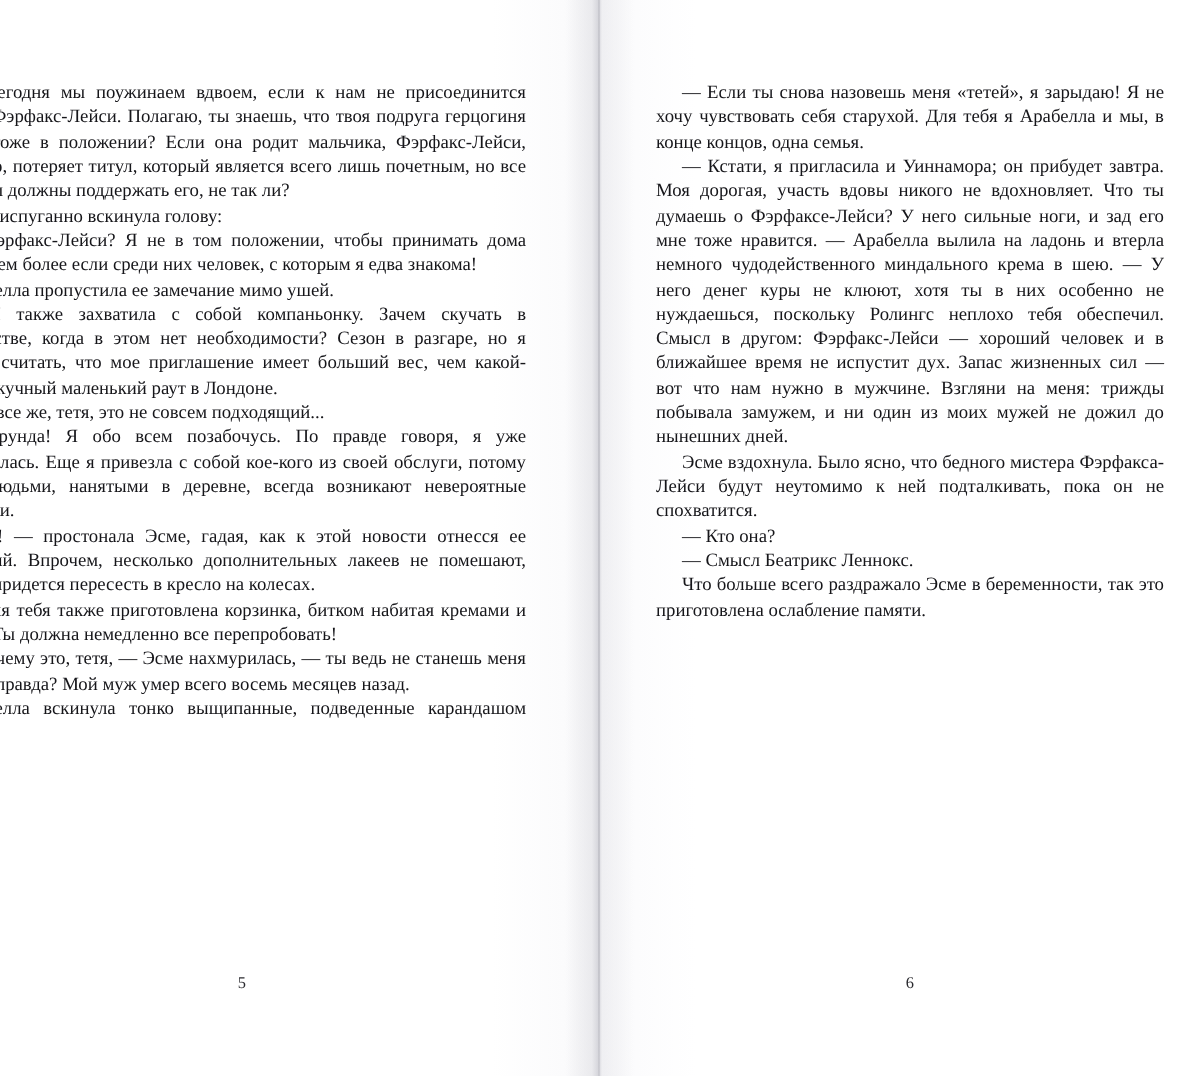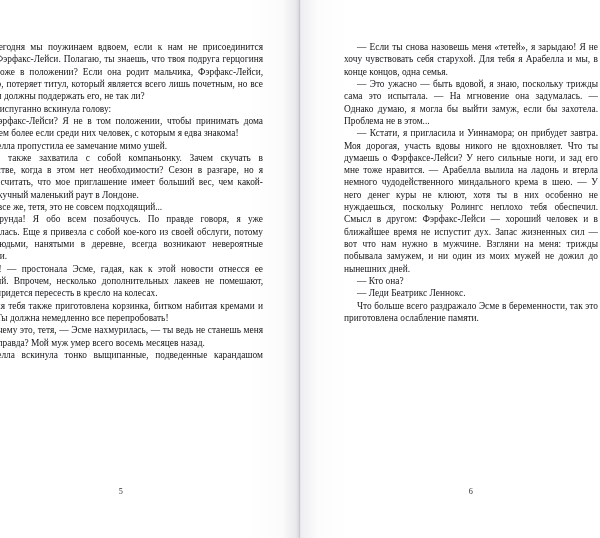--- a/index.html
+++ b/index.html
@@ -59,21 +59,21 @@
         rgba(190,190,197,0.45) 100%);
     pointer-events: none;
   }
 
   .page {
     position: absolute;
     top: 0;
     height: 538px;
   }
   .page-left  { left: 0px;   width: 300px; }
-  .page-right { left: 300px; width: 300px; }
+  .page-right { left: 284px; width: 300px; }
 
   .text-column {
     position: absolute;
     top: 41px;
     font-size: 9.4px;
     line-height: 12.32px;
     color: #16161a;
     text-align: justify;
     text-justify: inter-word;
     hyphens: manual;
@@ -120,24 +120,24 @@
         <p class="para">— Для тебя также приготовлена корзинка, битком набитая кремами и мылом. Ты должна немедленно все перепробовать!</p>
         <p class="para">— К чему это, тетя, — Эсме нахмурилась, — ты ведь не станешь меня сватать, правда? Мой муж умер всего восемь месяцев назад.</p>
         <p class="para">Арабелла вскинула тонко выщипанные, подведенные карандашом брови:</p>
       </div>
     <div class="folio">5</div>
   </div>
 
   <div class="page page-right">
     <div class="text-column">
         <p class="para">— Если ты снова назовешь меня «тетей», я зарыдаю! Я не хочу чувствовать себя старухой. Для тебя я Арабелла и мы, в конце концов, одна семья.</p>
-        <p class="para">— Это ужасно — быть вдовой, я знаю, поскольку трижды сама это испытала. — На мгновение она задумалась. — Однако думаю, я могла бы выйти замуж, если бы захотела. Проблема не в этом...</p>
         <p class="para">— Кстати, я пригласила и Уиннамора; он прибудет завтра. Моя дорогая, участь вдовы никого не вдохновляет. Что ты думаешь о Фэрфаксе-Лейси? У него сильные ноги, и зад его мне тоже нравится. — Арабелла вылила на ладонь и втерла немного чудодейственного миндального крема в шею. — У него денег куры не клюют, хотя ты в них особенно не нуждаешься, поскольку Ролингс неплохо тебя обеспечил. Смысл в другом: Фэрфакс-Лейси — хороший человек и в ближайшее время не испустит дух. Запас жизненных сил — вот что нам нужно в мужчине. Взгляни на меня: трижды побывала замужем, и ни один из моих мужей не дожил до нынешних дней.</p>
+        <p class="para">Эсме вздохнула. Было ясно, что бедного мистера Фэрфакса-Лейси будут неутомимо к ней подталкивать, пока он не спохватится.</p>
         <p class="para">— Кто она?</p>
-        <p class="para">— Леди Беатрикс Леннокс.</p>
+        <p class="para">— Смысл Беатрикс Леннокс.</p>
         <p class="para">Что больше всего раздражало Эсме в беременности, так это приготовлена ослабление памяти.</p>
       </div>
     <div class="folio">6</div>
   </div>
 
   <div class="gutter"></div>
   <div class="gutter-line"></div>
 
 </div>
 

